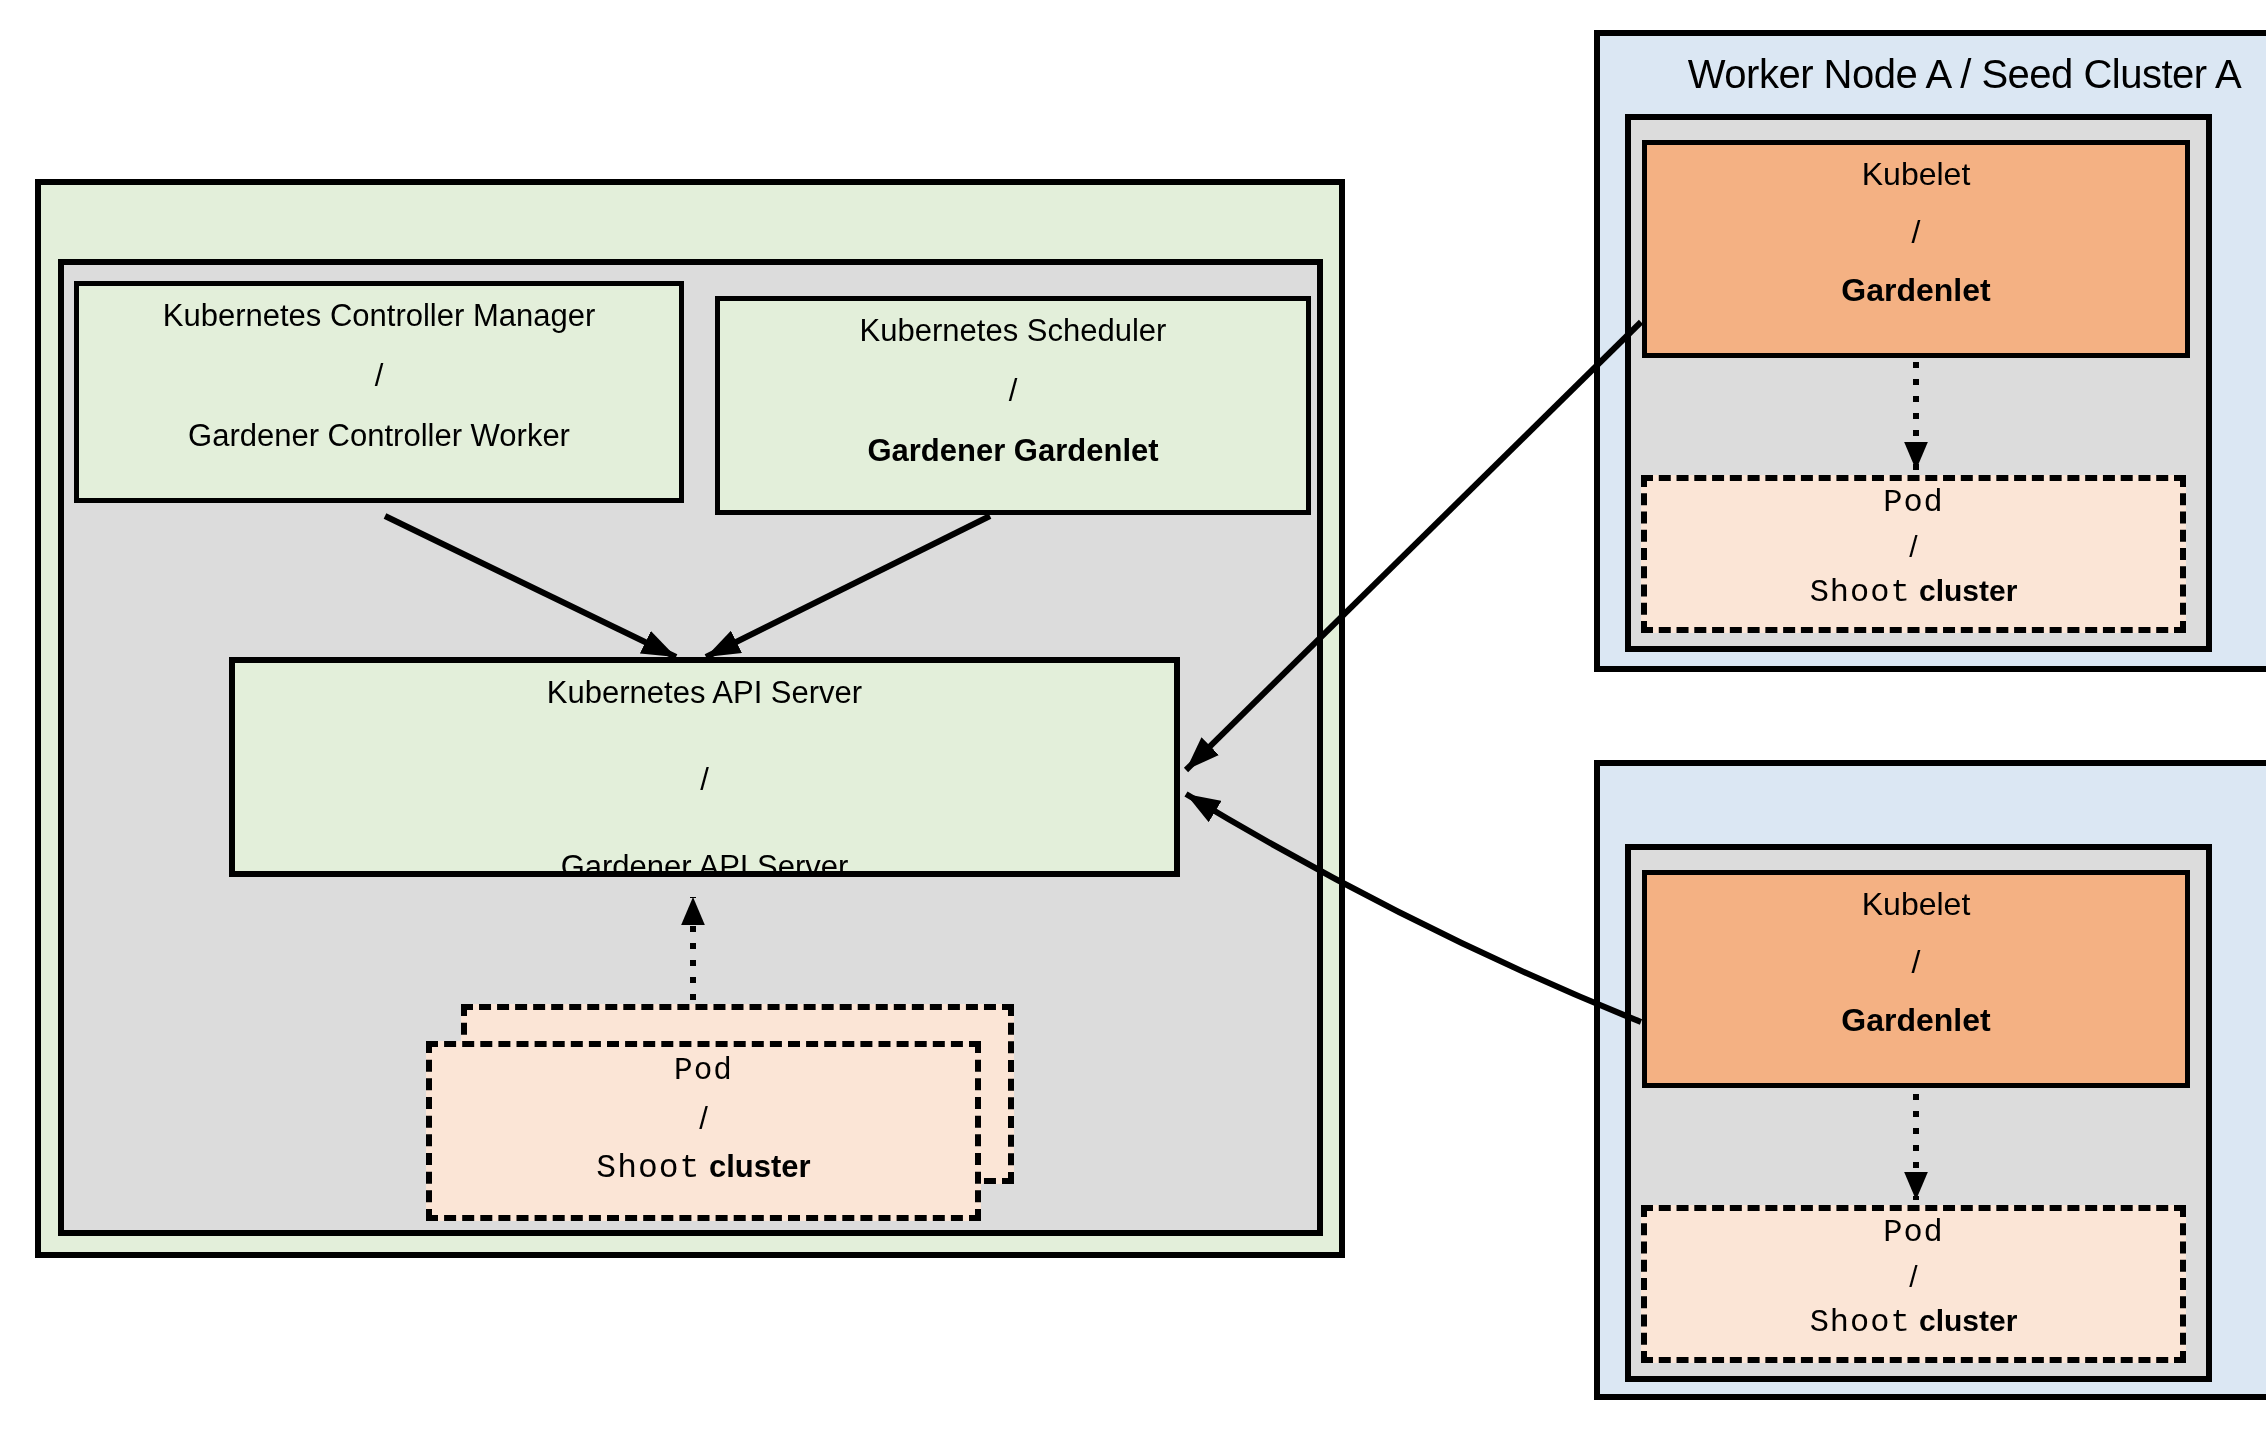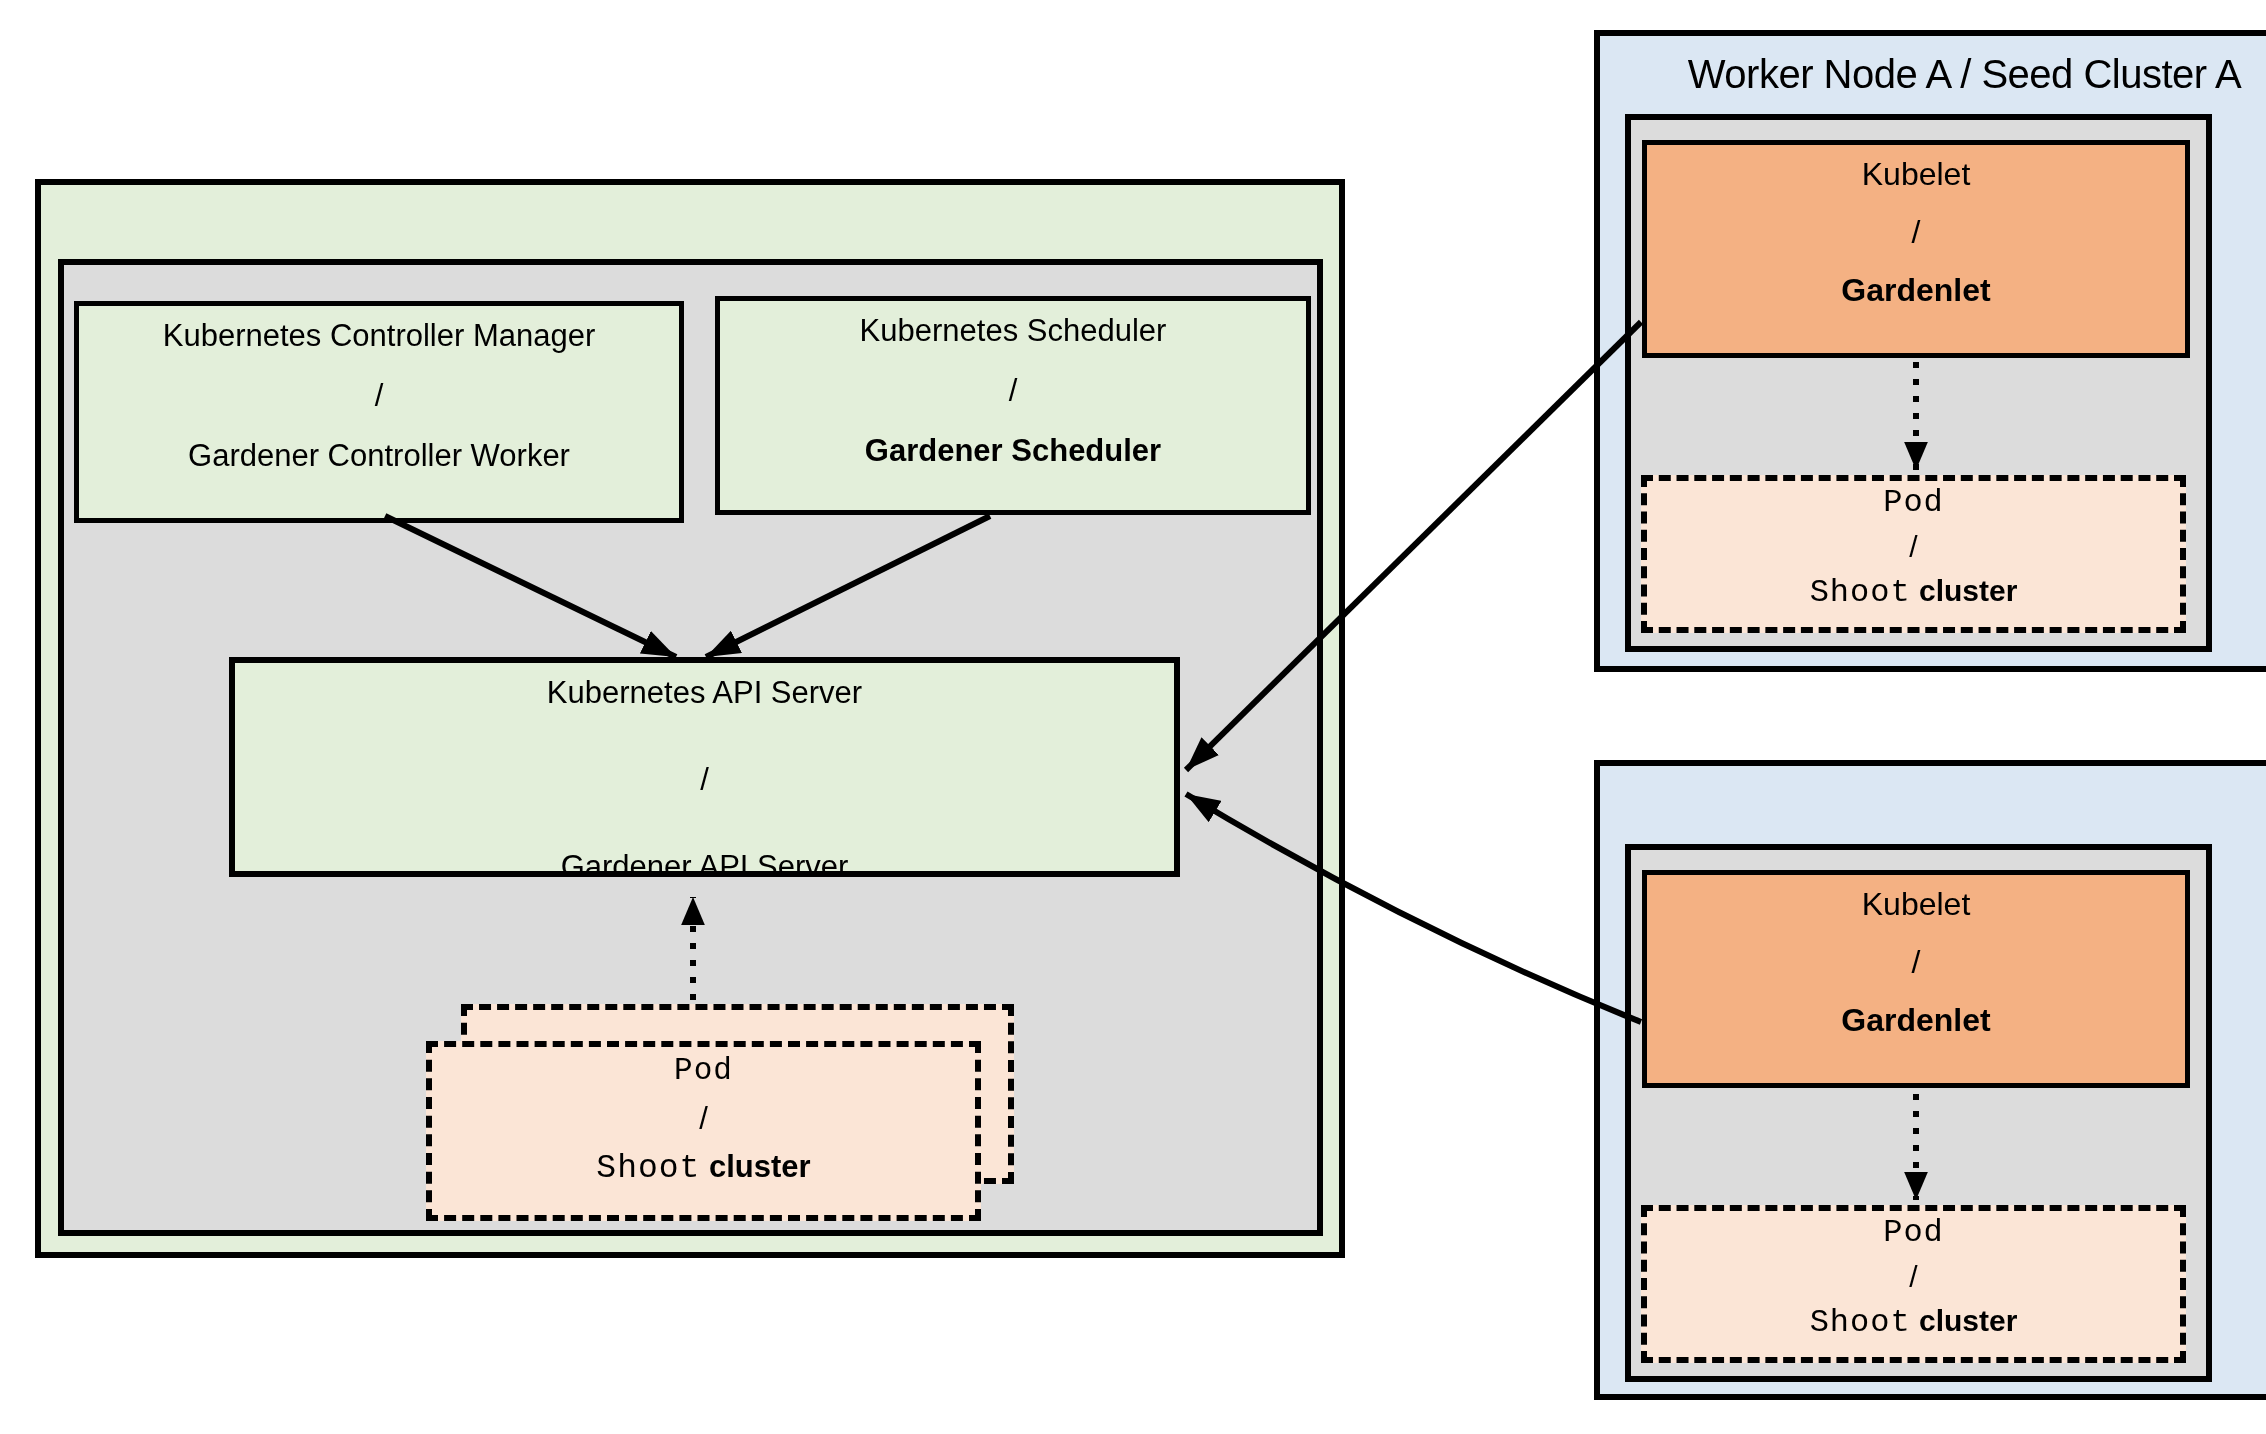--- a/index.html
+++ b/index.html
@@ -16,21 +16,21 @@
 
   .box { position:absolute; border:5px solid #000; display:flex; flex-direction:column;
     align-items:center; text-align:center; }
   .green { background:#e3efda; }
   .orange { background:#f4b183; }
   .peach { background:#fbe5d6; border:6px dashed #000; }
 
   .box .l { font-size:31px; line-height:60px; white-space:nowrap; }
   .bold { font-weight:700; }
 
-  .cm-box    { left:10px;  top:36px;  width:610px; height:222px; }
+  .cm-box    { left:10px;  top:16px;  width:610px; height:222px; }
   .sched-box { left:651px; top:31px;  width:596px; height:219px; }
   .api-box   { left:165px; top:392px; width:951px; height:220px; border-width:6px;gap:27px; }
 
   .pod-back  { position:absolute; left:397px; top:739px; width:553px; height:180px;
     background:#fbe5d6; border:6px dashed #000; }
   .pod-front { left:362px; top:776px; width:555px; height:180px; }
   .pod-text .l { font-size:31px; line-height:48px; }
   .mono { font-family:"Liberation Mono", monospace; font-size:33px; letter-spacing:1px; }
   .cl { font-weight:700; font-size:31px; }
 
@@ -66,21 +66,21 @@
 
       <div class="box green cm-box">
         <div class="l">Kubernetes Controller Manager</div>
         <div class="l">/</div>
         <div class="l">Gardener Controller Worker</div>
       </div>
 
       <div class="box green sched-box">
         <div class="l">Kubernetes Scheduler</div>
         <div class="l">/</div>
-        <div class="l bold">Gardener Scheduler</div>
+        <div class="l bold">Gardener Gardenlet</div>
       </div>
 
       <div class="box green api-box">
         <div class="l">Kubernetes API Server</div>
         <div class="l">/</div>
         <div class="l">Gardener API Server</div>
       </div>
 
       <div class="pod-back"></div>
 

